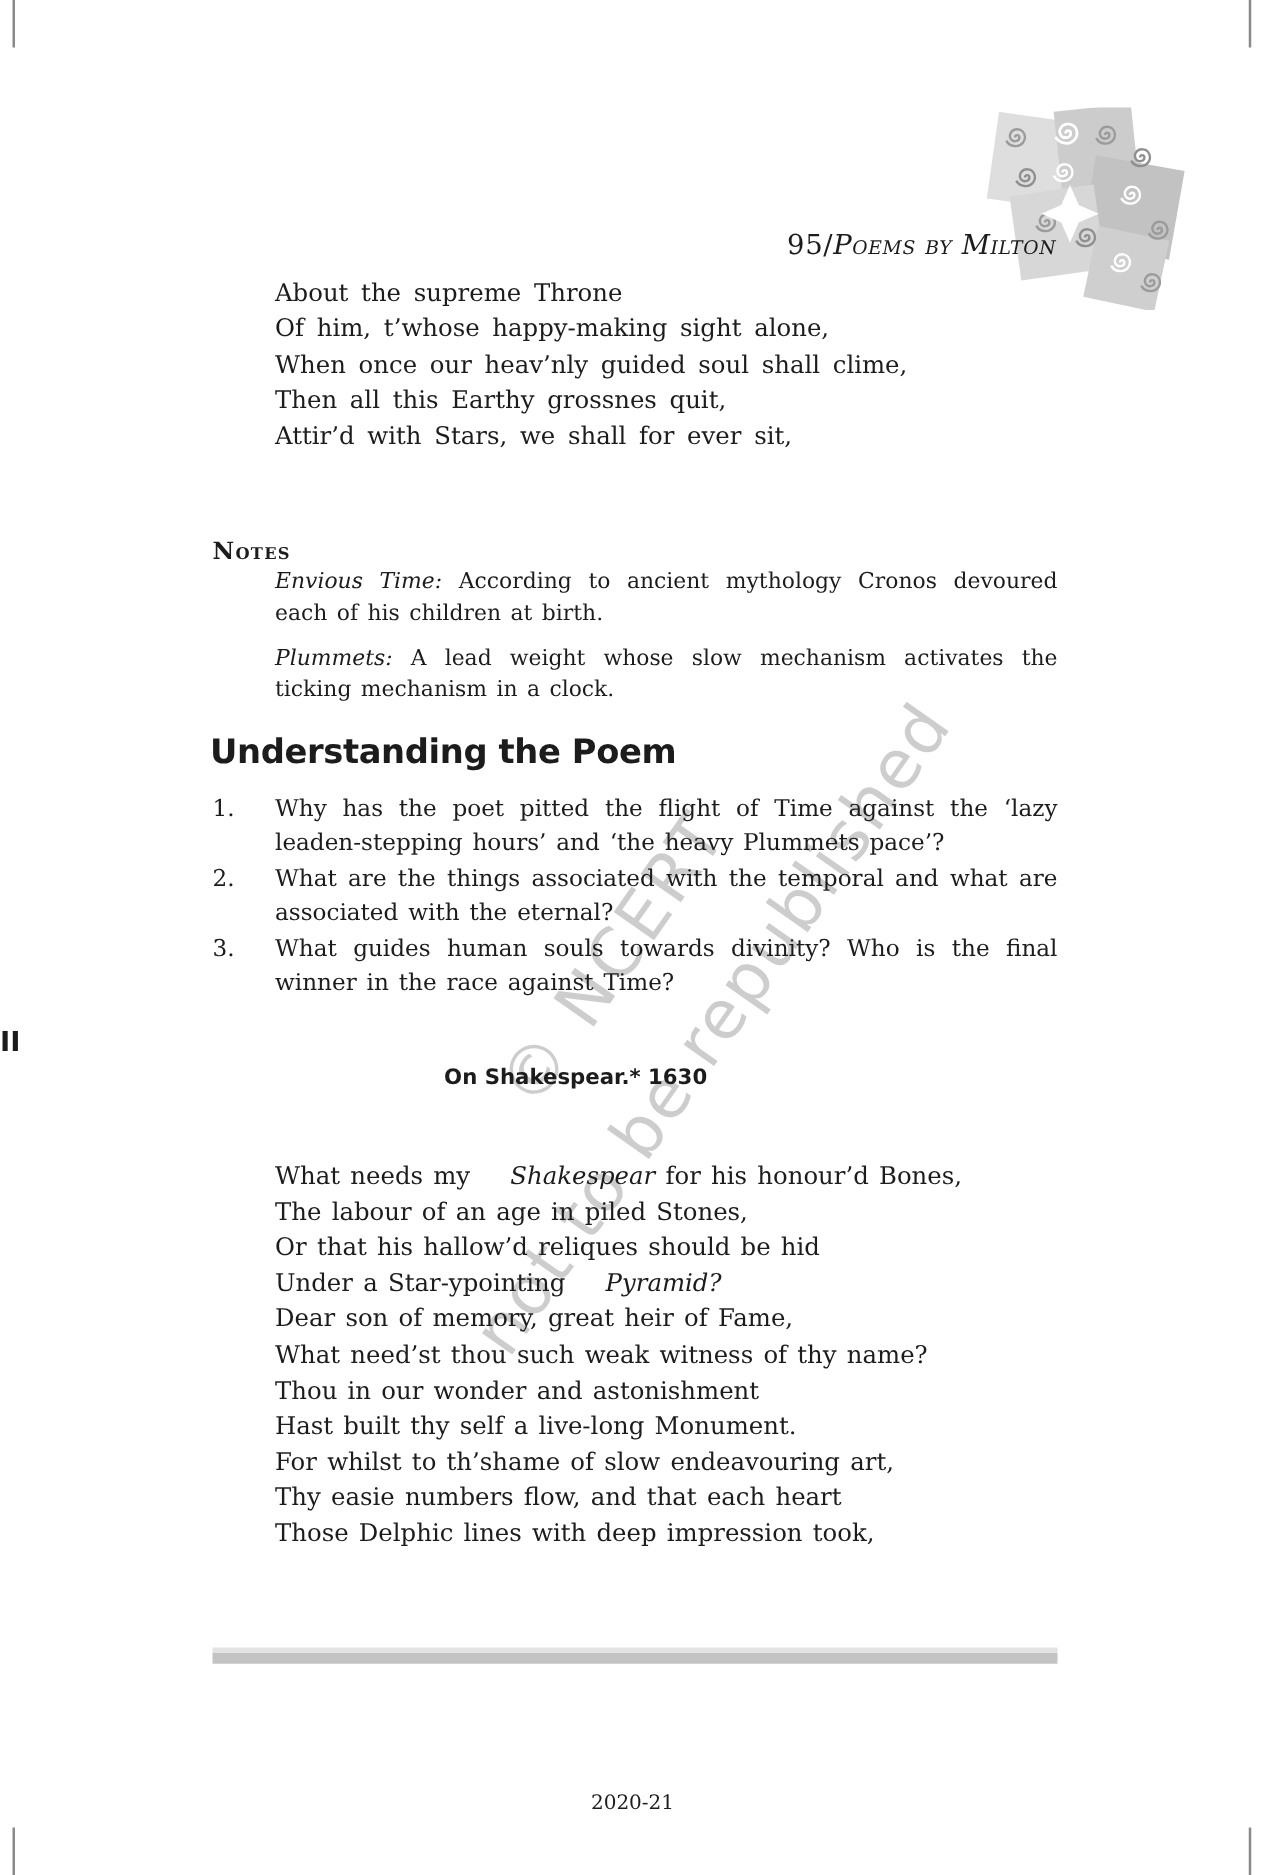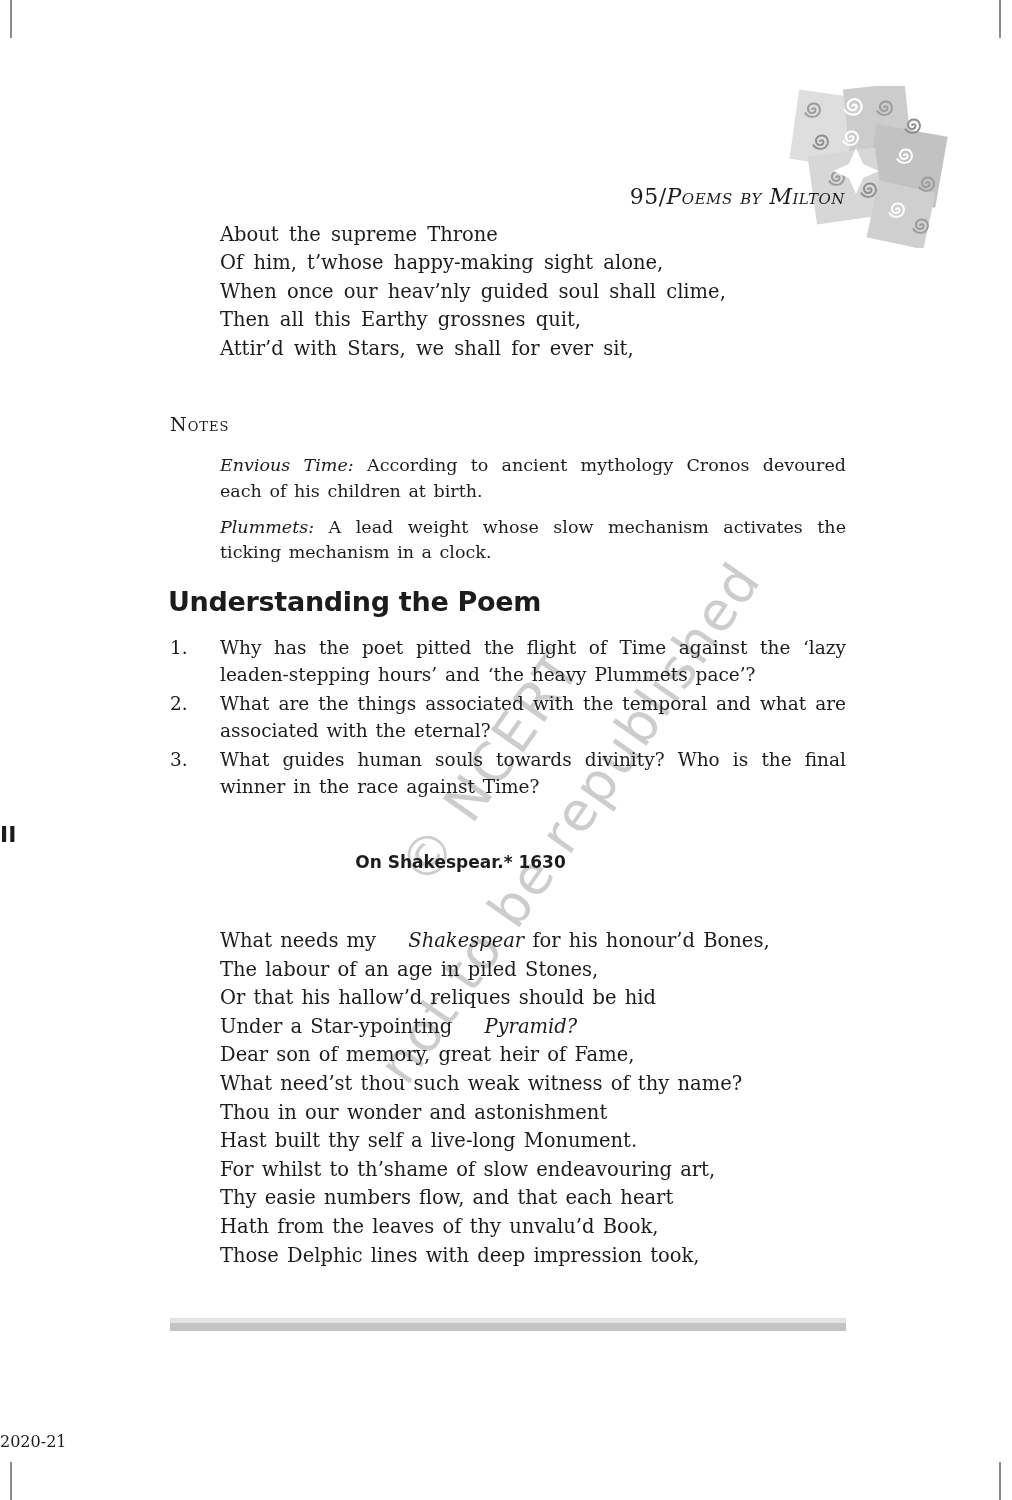--- a/index.html
+++ b/index.html
@@ -30,22 +30,22 @@
   .watermark .w2{font-family:"DejaVu Sans",sans-serif;font-size:54px;color:rgba(130,130,130,.40);
                  letter-spacing:2px;white-space:nowrap;}
 
   .content{position:absolute;inset:0;z-index:2;}
 
   
   .poem1{position:absolute;left:220px;top:221px;width:660px;
          font-size:19.5px;line-height:28.4px;word-spacing:4px;}
 
   
-  .notes-h{position:absolute;left:170px;top:413px;font-variant:small-caps;
-           font-weight:400;font-size:19px;letter-spacing:1px;}
+  .notes-h{position:absolute;left:170px;top:430px;font-variant:small-caps;
+           font-weight:700;font-size:19px;letter-spacing:1px;}
   .notes{position:absolute;left:220px;top:453px;width:626px;}
   .note{margin:0 0 10px 0;font-size:17.5px;line-height:25.8px;text-align:justify;word-spacing:2px;}
   .note .term{font-style:italic;margin-top:28px;}
 
   
   .und-h{position:absolute;left:168px;top:586px;font-family:"DejaVu Sans",sans-serif;
          font-weight:700;font-size:27px;letter-spacing:-.3px;}
   .questions{position:absolute;left:170px;top:634px;width:676px;}
   .q{display:flex;margin:0 0 2px 0;}
   .qnum{width:50px;flex:none;font-size:18.5px;line-height:27px;}
@@ -60,21 +60,21 @@
   
   .poem2{position:absolute;left:220px;top:927px;width:660px;
          font-size:19.5px;line-height:28.6px;word-spacing:2px;}
   .poem2 .em{margin-left:24px;}
 
   
   .divider{position:absolute;left:170px;top:1318px;width:676px;height:13px;
            background:linear-gradient(#e3e3e3 0 35%, #c3c3c3 35% 100%);}
 
   
-  .footer{position:absolute;left:0;top:1432px;width:1012px;font-size:16px;}
+  .footer{position:absolute;left:0;top:1432px;width:1012px;text-align:center;font-size:16px;}
 </style>
 </head>
 <body>
 
 <div class="page">
 
   <div class="crop v tl"></div>
   <div class="crop v tr"></div>
   <div class="crop v bl"></div>
   <div class="crop v br"></div>
@@ -153,21 +153,20 @@
       <div class="pline"><span>What needs my </span><i class="em">Shakespear</i><span> for his honour’d Bones,</span></div>
       <div class="pline">The labour of an age in piled Stones,</div>
       <div class="pline">Or that his hallow’d reliques  should be hid</div>
       <div class="pline"><span>Under a Star-ypointing </span><i class="em">Pyramid?</i><span></span></div>
       <div class="pline">Dear son of memory, great heir of Fame,</div>
       <div class="pline">What need’st thou such weak witness of thy name?</div>
       <div class="pline">Thou in our wonder and astonishment</div>
       <div class="pline">Hast built thy self a live-long Monument.</div>
       <div class="pline">For whilst to th’shame of slow endeavouring art,</div>
       <div class="pline">Thy easie numbers flow, and that each heart</div>
-      <div class="pline">Hath from the leaves of thy unvalu’d Book,</div>
       <div class="pline">Those Delphic lines with deep impression took,</div>
     </div>
 
     <div class="divider"></div>
 
     <div class="footer">2020-21</div>
 
   </div>
 </div>
 

